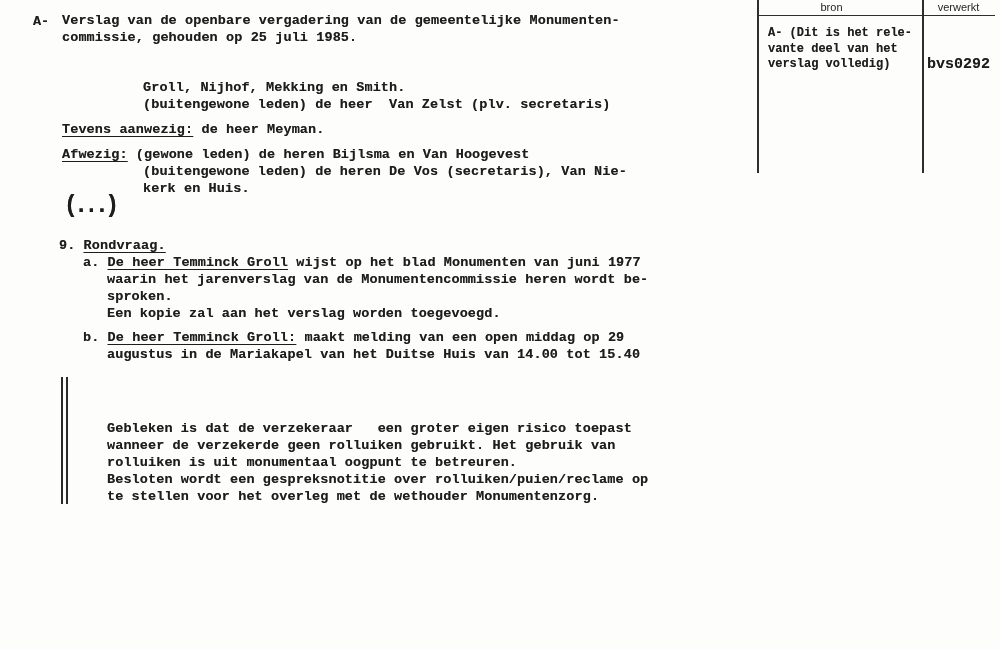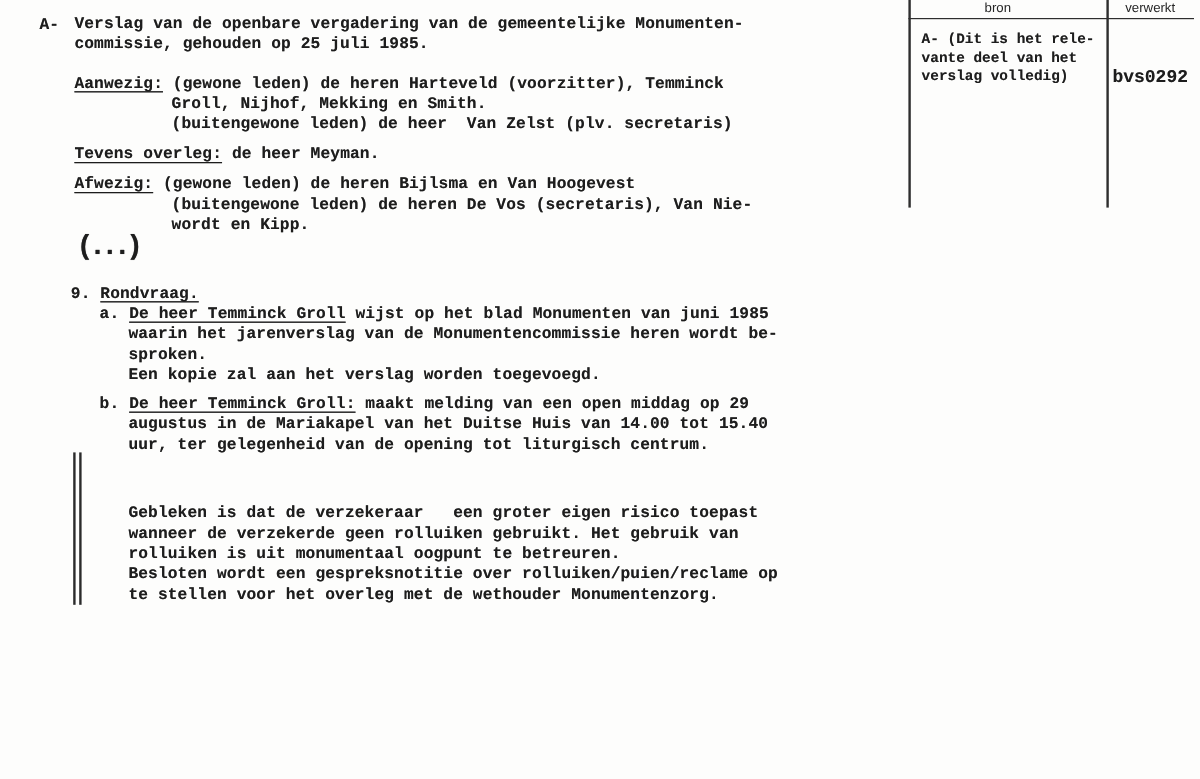--- a/index.html
+++ b/index.html
@@ -107,42 +107,40 @@
 </head>
 <body>
 
 <div id="page">
 
   <div class="marker" style="left:33px; top:14px;">A-</div>
 
   <div class="ln" style="left:62px; top:12px;">Verslag van de openbare vergadering van de gemeentelijke Monumenten-</div>
   <div class="ln" style="left:62px; top:29px;">commissie, gehouden op 25 juli 1985.</div>
 
-  <div class="ln" style="left:62px; top:62px;"><span class="u">Aanwezig:</span><span> (gewone leden) de heren Harteveld (voorzitter), Temminck</span></div>
   <div class="ln" style="left:143px; top:79px;">Groll, Nijhof, Mekking en Smith.</div>
   <div class="ln" style="left:143px; top:96px;">(buitengewone leden) de heer  Van Zelst (plv. secretaris)</div>
 
-  <div class="ln" style="left:62px; top:121px;"><span class="u">Tevens overleg:</span><span> de heer Meyman.</span></div>
+  <div class="ln" style="left:62px; top:121px;"><span class="u">Tevens aanwezig:</span><span> de heer Meyman.</span></div>
 
   <div class="ln" style="left:62px; top:146px;"><span class="u">Afwezig:</span><span> (gewone leden) de heren Bijlsma en Van Hoogevest</span></div>
   <div class="ln" style="left:143px; top:163px;">(buitengewone leden) de heren De Vos (secretaris), Van Nie-</div>
-  <div class="ln" style="left:143px; top:180px;">wordt en Kipp.</div>
+  <div class="ln" style="left:143px; top:180px;">kerk en Huis.</div>
 
   <div class="big-ellipsis" style="left:64px; top:193px;">(...)</div>
 
   <div class="ln" style="left:59px; top:237px;"><span>9. </span><span class="u">Rondvraag.</span></div>
 
-  <div class="ln" style="left:83px; top:254px;"><span>a. </span><span class="u">De heer Temminck Groll</span><span> wijst op het blad Monumenten van juni 1985</span></div>
+  <div class="ln" style="left:83px; top:254px;"><span>a. </span><span class="u">De heer Temminck Groll</span><span> wijst op het blad Monumenten van juni 1977</span></div>
   <div class="ln" style="left:107px; top:271px;">waarin het jarenverslag van de Monumentencommissie heren wordt be-</div>
   <div class="ln" style="left:107px; top:288px;">sproken.</div>
   <div class="ln" style="left:107px; top:305px;">Een kopie zal aan het verslag worden toegevoegd.</div>
 
   <div class="ln" style="left:83px; top:329px;"><span>b. </span><span class="u">De heer Temminck Groll:</span><span> maakt melding van een open middag op 29</span></div>
   <div class="ln" style="left:107px; top:346px;">augustus in de Mariakapel van het Duitse Huis van 14.00 tot 15.40</div>
-  <div class="ln" style="left:107px; top:363px;">uur, ter gelegenheid van de opening tot liturgisch centrum.</div>
 
   <div class="revbar" style="left:61px; top:377px; height:127px;"></div>
   <div class="revbar" style="left:66px; top:377px; height:127px;"></div>
 
   <div class="ln" style="left:107px; top:420px;">Gebleken is dat de verzekeraar   een groter eigen risico toepast</div>
   <div class="ln" style="left:107px; top:437px;">wanneer de verzekerde geen rolluiken gebruikt. Het gebruik van</div>
   <div class="ln" style="left:107px; top:454px;">rolluiken is uit monumentaal oogpunt te betreuren.</div>
   <div class="ln" style="left:107px; top:471px;">Besloten wordt een gespreksnotitie over rolluiken/puien/reclame op</div>
   <div class="ln" style="left:107px; top:488px;">te stellen voor het overleg met de wethouder Monumentenzorg.</div>
 

